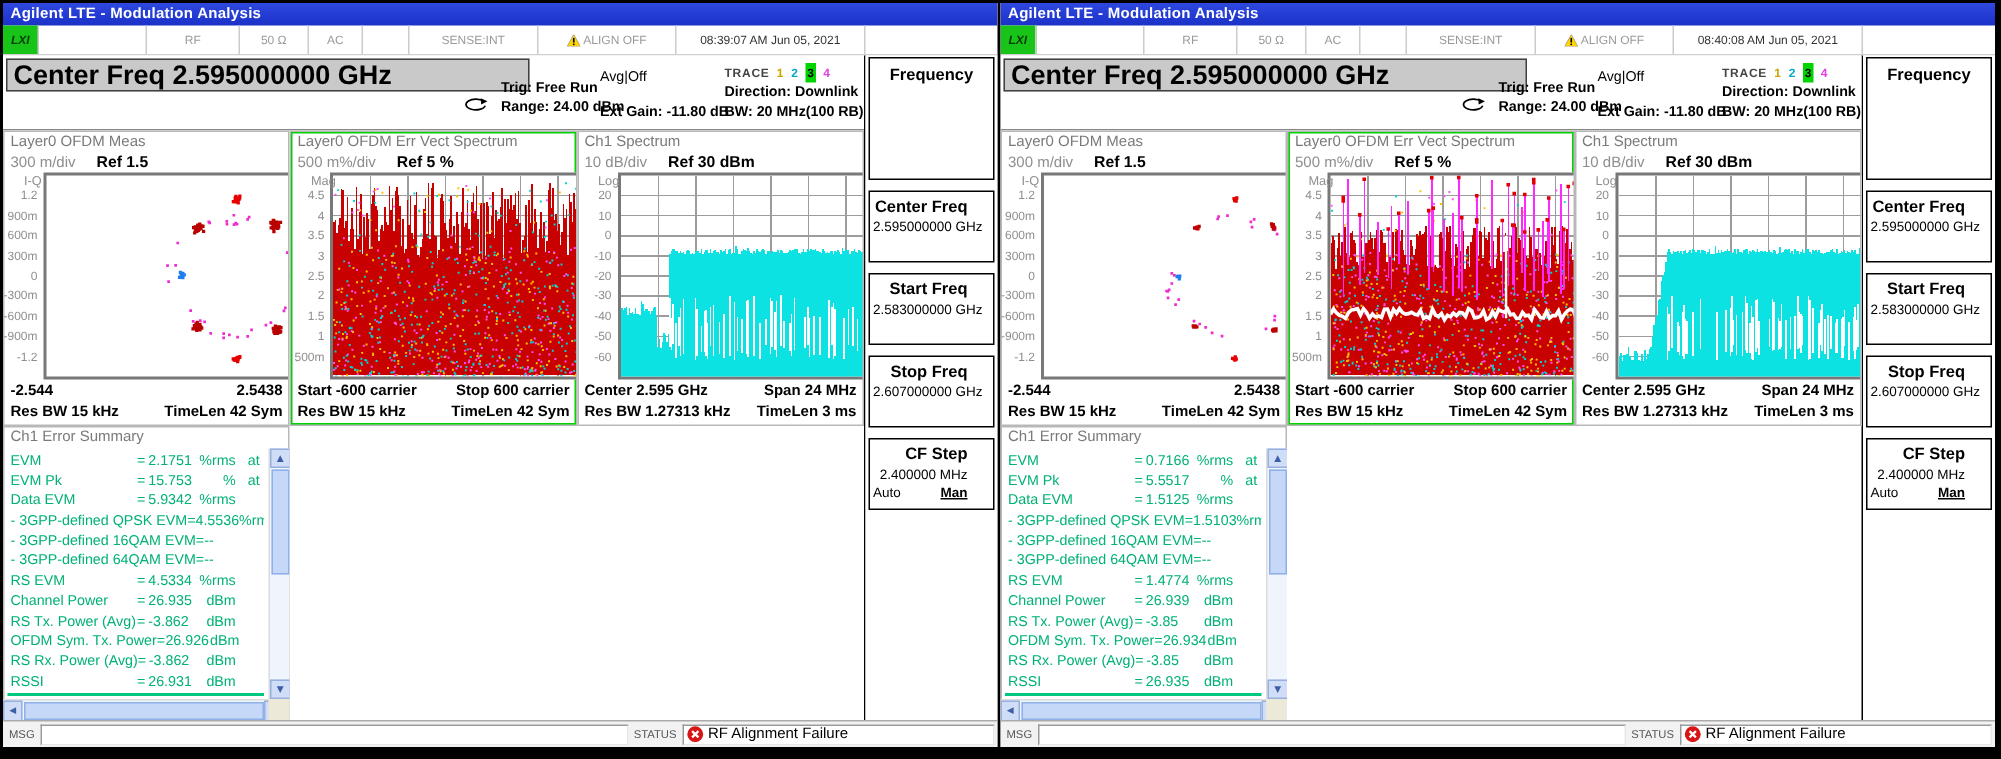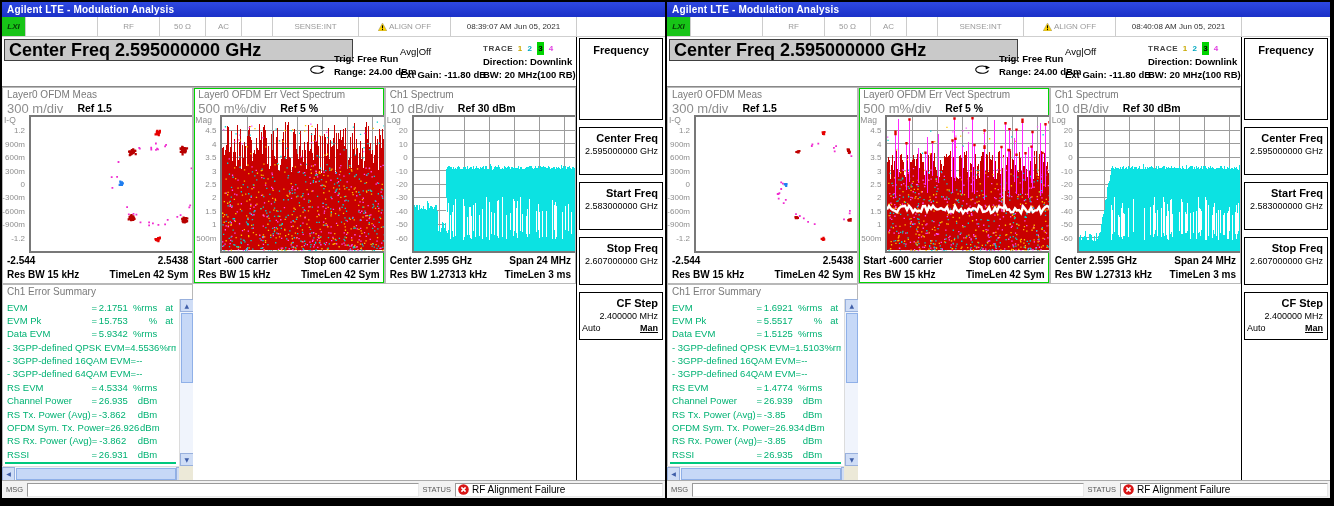--- a/index.html
+++ b/index.html
@@ -23,25 +23,25 @@
   .hdr-gain{position:absolute;left:398px;top:32px;font-size:9.5px;font-weight:bold;white-space:nowrap}
   .hdr-trace{position:absolute;left:481px;top:5px;font-size:9.5px;font-weight:bold;line-height:13px;white-space:nowrap}
   .trace-row{font-size:8px;font-weight:bold;color:#444;letter-spacing:.5px}
   .t-num{display:inline-block;margin-left:2px}
   .t1{color:#c8a800}.t2{color:#00a8c0}.t3{color:#000;background:#00d400;padding:0 1px}.t4{color:#e040e0}
   .panels{flex:1;display:grid;grid-template-columns:1fr 1fr 1fr;grid-template-rows:1fr 1fr;min-height:0}
   .panel{outline:1px solid #b8b8b8;outline-offset:-1px;overflow:hidden;background:#fff;position:relative;padding-top:1px}
   .panel.selected{box-shadow:inset 0 0 0 2px #00d400}
   .p-title{font-size:10px;color:#7a7a7a;padding:1px 0 0 5px;height:13px;white-space:nowrap}
   .p-sub{height:14px;display:flex;align-items:center}
-  .p-scale{font-size:13px;color:#8e8e8e;margin-left:5px;white-space:nowrap}
+  .p-scale{font-size:10px;color:#8e8e8e;margin-left:5px;white-space:nowrap}
   .p-ref{font-size:10.5px;font-weight:bold;color:#000;margin-left:14px;white-space:nowrap}
   .p-plotrow{display:flex;height:139px}
   .p-yaxis{width:27px;position:relative;font-size:8px;color:#8e8e8e;flex:none}
-  .p-axisname{position:absolute;top:0;left:2px;font-size:8.5px}
+  .p-axisname{position:absolute;top:0;left:14px;font-size:8.5px}
   .p-ticks{position:absolute;top:2px;left:0;right:2px;height:134px}
   .p-tick{position:absolute;right:2px;transform:translateY(-50%);white-space:nowrap}
   .p-plot{width:254px;height:138px;border:2px solid #787878;background:#fff;flex:none}
   .p-foot{display:flex;justify-content:space-between;font-size:10px;font-weight:bold;padding:0 5px;height:14px;line-height:13px;white-space:nowrap}
   .es-wrap{position:absolute;top:15px;left:0;right:0;bottom:0}
   .es-rows{position:absolute;top:3px;left:5px;right:17px;bottom:17px;overflow:hidden}
   .es-row{display:flex;height:13.4px;font-size:9.5px;color:#00b273;white-space:nowrap}
   .es-label{width:136px;overflow:visible}
   .es-eq{width:12px}.es-val{width:52px}.es-unit{width:42px;text-align:right}.es-note{width:18px;margin-left:8px}
   .es-underline{position:absolute;left:3px;right:17px;bottom:16px;height:2px;background:#00c87e}
@@ -49,21 +49,21 @@
   .sc-btn{width:14px;height:13px;background:#cfddf6;border:1px solid #98b0dd;color:#3f5ea8;font-size:6px;display:flex;align-items:center;justify-content:center;flex:none;font-family:"DejaVu Sans",sans-serif}
   .sc-thumb{width:12px;height:70px;background:#c6d8f7;border:1px solid #8fb0e8;margin-top:1px;flex:none}
   .v-spacer{flex:1}
   .hscroll{position:absolute;left:0;right:14px;bottom:0;height:14px;background:#f0f4fc;border-top:1px solid #dcdcdc;display:flex;align-items:center}
   .sc-hbtn{width:13px;height:14px;background:#cfddf6;border:1px solid #98b0dd;color:#3f5ea8;font-size:6px;display:flex;align-items:center;justify-content:center;flex:none;font-family:"DejaVu Sans",sans-serif}
   .sc-hthumb{height:12px;width:160px;background:#c6d8f7;border:1px solid #8fb0e8;margin-left:1px;flex:none}
   .h-spacer{flex:1}
   .sc-corner{position:absolute;right:0;bottom:0;width:14px;height:14px;background:#ece9d8}
   .sidebar{width:88px;display:flex;flex-direction:column;background:#fff;padding:1px 2px 0 2px;gap:7px}
   .menu-title{height:82px;border:1px solid #000;font-size:11px;font-weight:bold;text-align:center;padding-top:5px;flex:none}
-  .skey{height:48px;border:1px solid #000;background:#fff;font-family:inherit;text-align:right;padding:4px 4px 2px 2px;display:flex;flex-direction:column;flex:none;cursor:default}
+  .skey{height:48px;border:1px solid #000;background:#fff;font-family:inherit;text-align:right;padding:4px 17px 2px 2px;display:flex;flex-direction:column;flex:none;cursor:default}
   .sk-label{font-size:11px;font-weight:bold;line-height:13px}
   .sk-value{font-size:9px;line-height:12px;white-space:nowrap}
   .sk-automan{display:flex;justify-content:space-between;font-size:9px;margin-top:1px}
   .sk-man{font-weight:bold;text-decoration:underline}
   .statusbar{height:18px;border-top:1px solid #aaa;display:flex;align-items:center;padding:1px 2px;gap:2px;background:#f2f2f2;flex:none}
   .sb-label{font-size:7.5px;color:#555;padding:0 2px;flex:none}
   .sb-field{height:14px;border:1px solid;border-color:#9a9a9a #e8e8e8 #e8e8e8 #9a9a9a;background:#fff;display:flex;align-items:center}
   .sb-flex{flex:1}
   .sb-status{width:208px;font-size:10px;gap:3px;padding-left:2px;color:#000;flex:none;white-space:nowrap}
   svg.chart{display:block}
@@ -571,21 +571,21 @@
           </div>
         </div>
 
         <div class="panel">
           <div class="p-title">Ch1 Error Summary</div>
           <div class="es-wrap">
             <div class="es-rows">
                   <div class="es-row">
                     <span class="es-label">EVM</span>
                     <span class="es-eq">=</span>
-                    <span class="es-val">1.6921</span>
+                    <span class="es-val">0.7166</span>
                     <span class="es-unit">%rms</span>
                     <span class="es-note">at</span>
                   </div>
                   <div class="es-row">
                     <span class="es-label">EVM Pk</span>
                     <span class="es-eq">=</span>
                     <span class="es-val">5.5517</span>
                     <span class="es-unit">%</span>
                     <span class="es-note">at</span>
                   </div>

